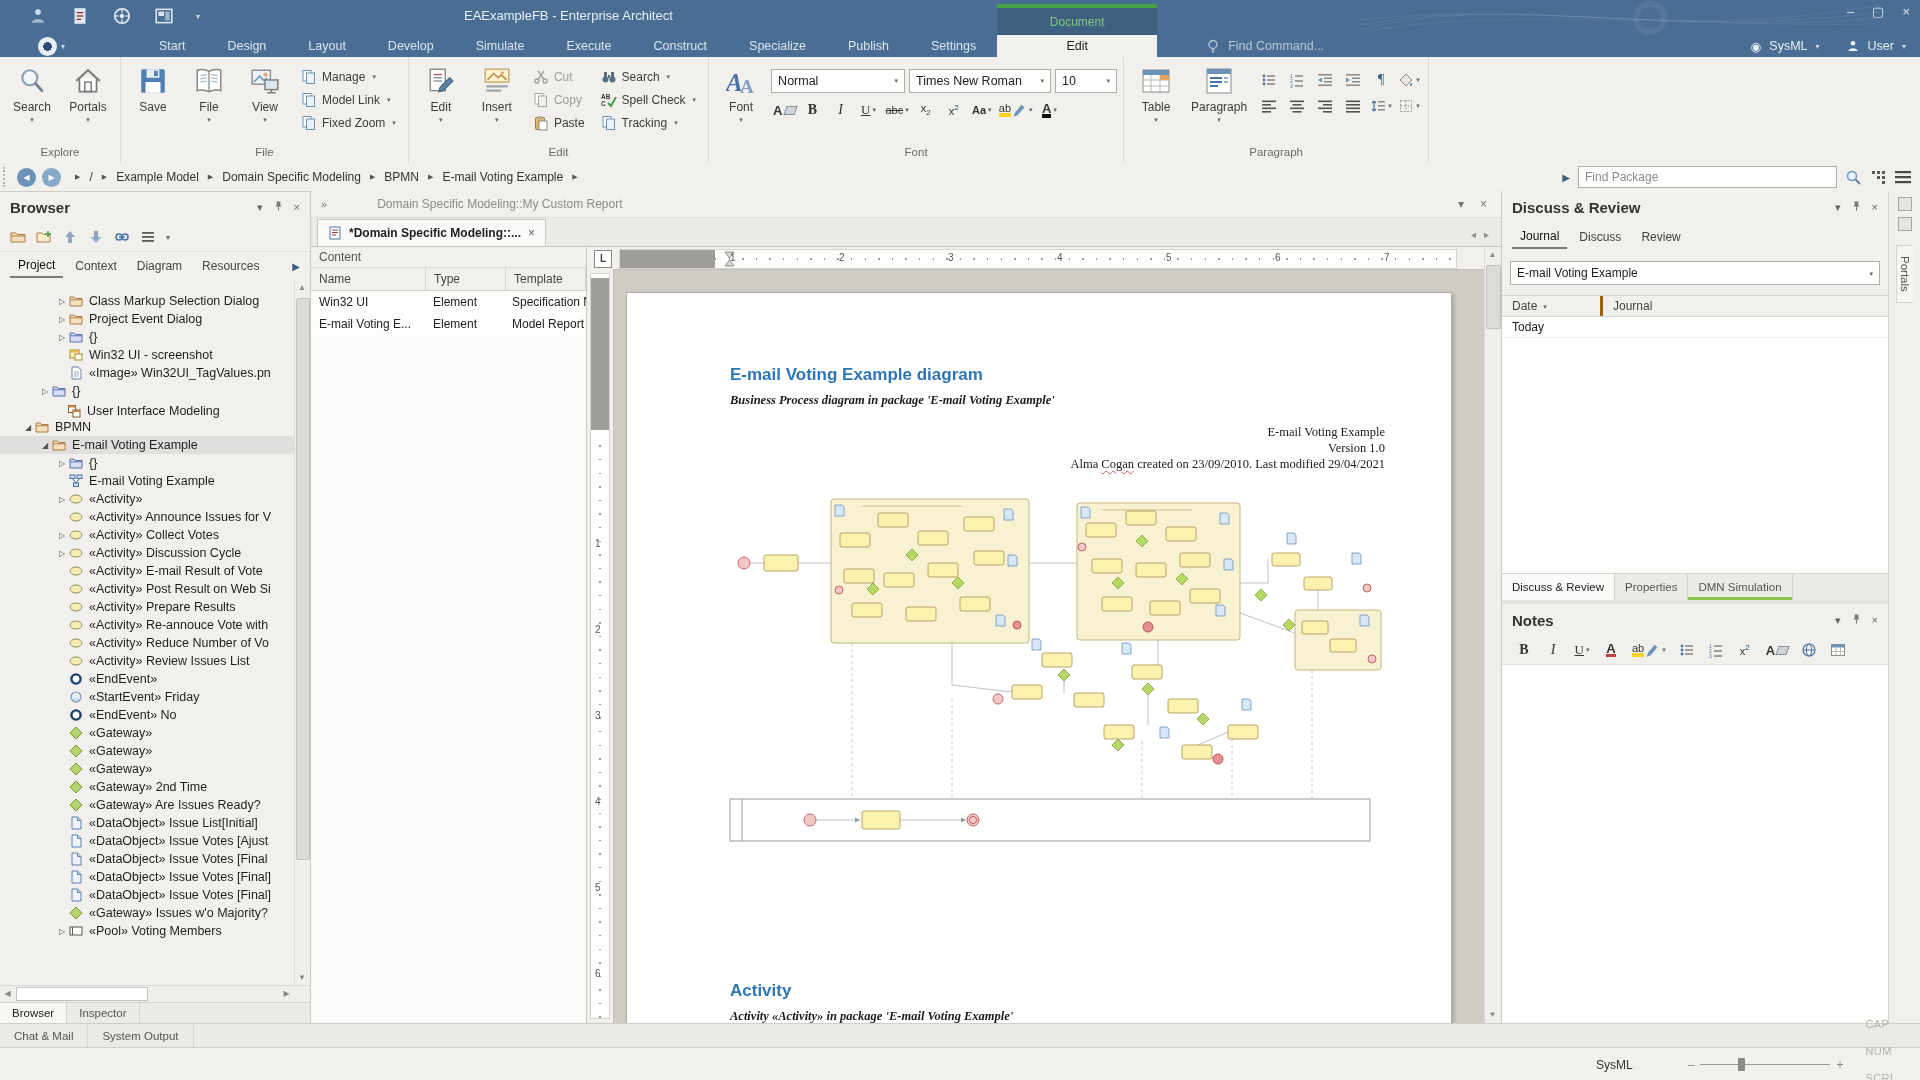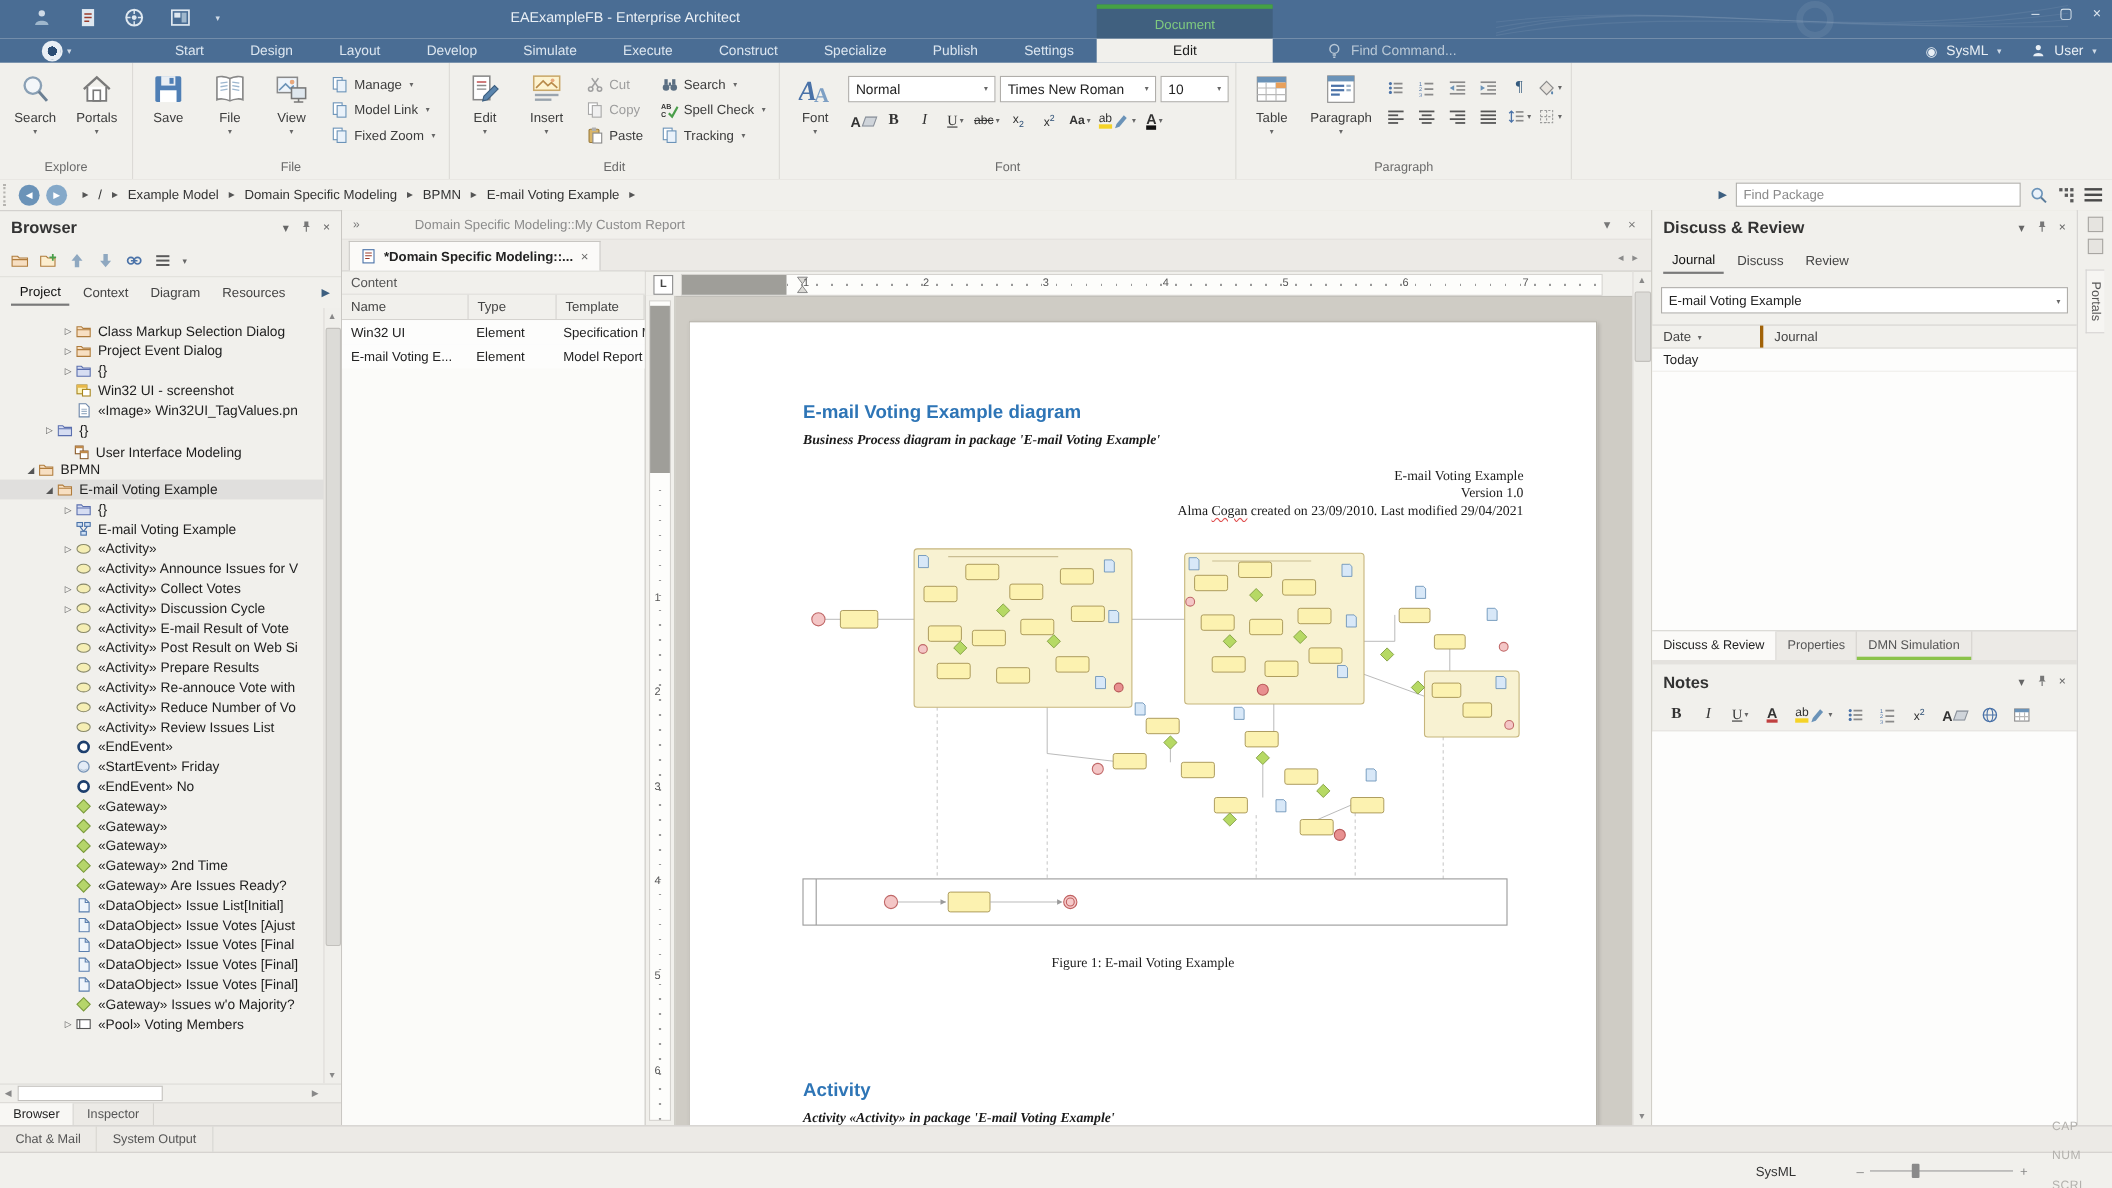--- a/index.html
+++ b/index.html
@@ -1305,21 +1305,20 @@
                 <circle class="pcirc" cx="98" cy="327" r="6"></circle>
                 <line class="cline" x1="104" y1="327" x2="148" y2="327"></line>
                   <polygon points="148,327 143,324.5 143,329.5" fill="#9a9a9a"></polygon>
                 <rect class="ybox" x="150" y="318" width="38" height="18" rx="2"></rect>
                 <line class="cline" x1="188" y1="327" x2="252" y2="327"></line>
                   <polygon points="254,327 249,324.5 249,329.5" fill="#9a9a9a"></polygon>
                 <circle cx="261" cy="327" r="6" fill="#f6caca" stroke="#c06060"></circle>
                   <circle cx="261" cy="327" r="3.6" fill="none" stroke="#c06060"></circle>
               </svg>
 
-              <div class="fig-caption" style="top:575px">Figure 1:  E-mail Voting Example</div>
               <div class="doc-h1" style="top:688px">Activity</div>
               <div class="doc-sub" style="top:716px">Activity «Activity» in package 'E-mail Voting Example'</div>
             </div>
           </div>
           <div class="doc-vscroll">
             <span class="arr" style="top:0">▲</span>
             <div class="thumb" style="top:18px;height:62px"></div>
             <span class="arr" style="bottom:0">▼</span>
           </div>
         </div>

